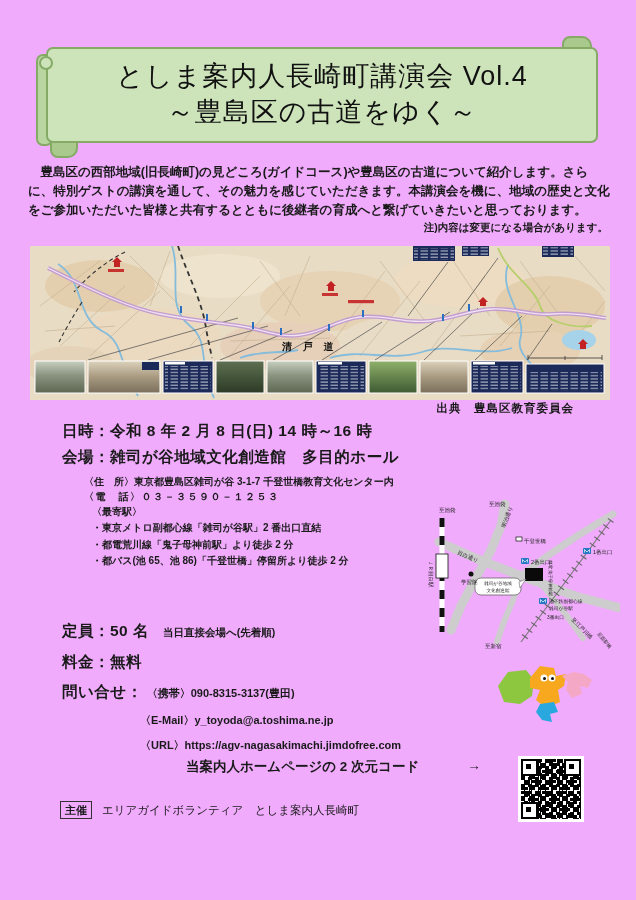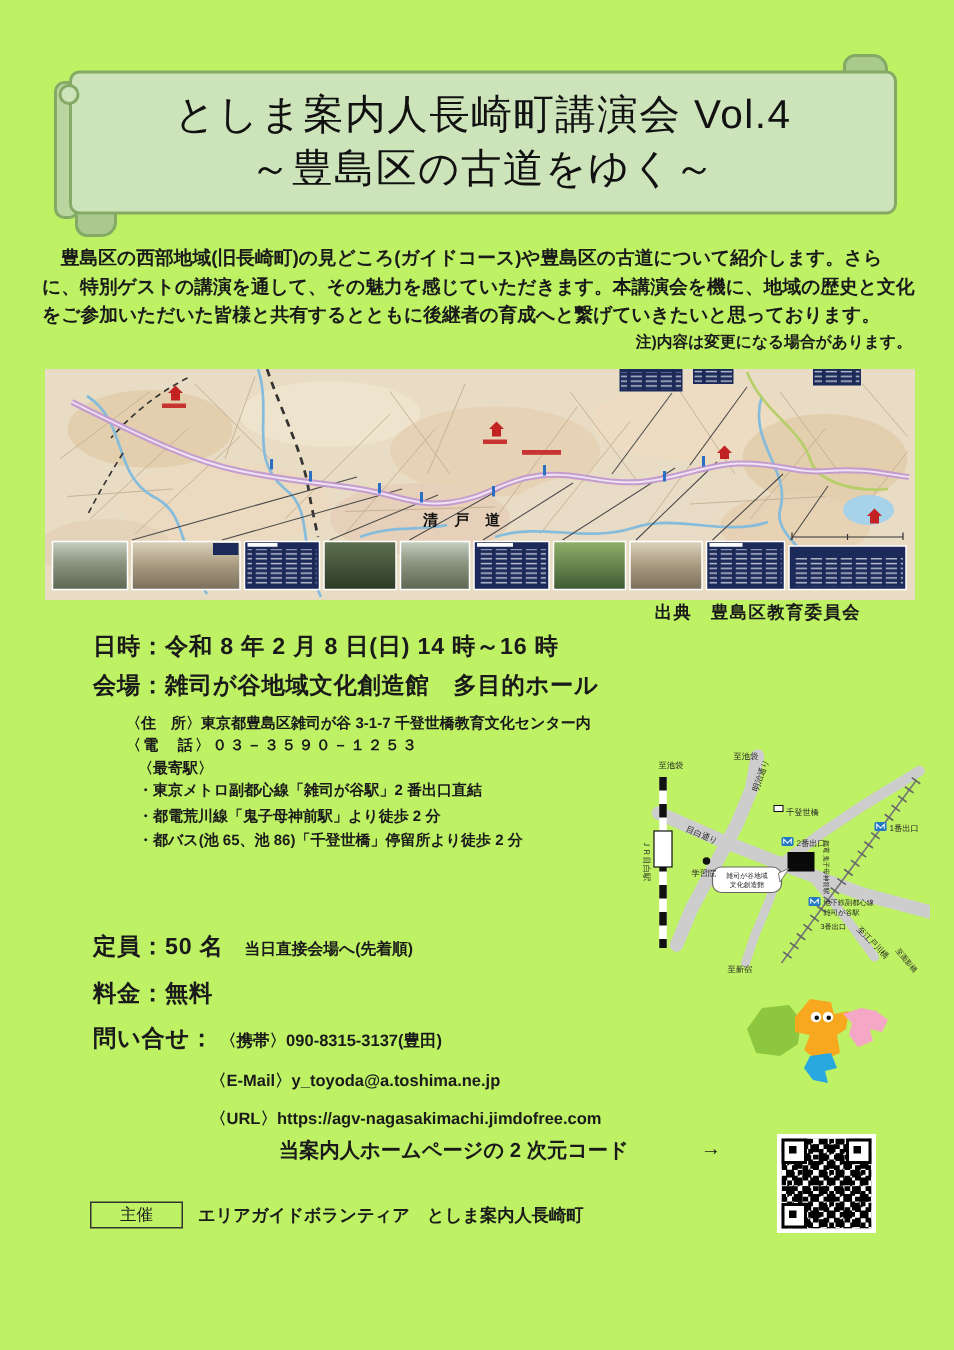--- a/index.html
+++ b/index.html
@@ -1,16 +1,16 @@
 <!DOCTYPE html>
 <html><head>
 <meta charset="utf-8">
 <style>
   html,body{margin:0;padding:0;background:#888;}
-  .page{position:relative;width:636px;height:900px;background:#bef264;margin:0 auto;
+  .page{position:relative;width:636px;height:900px;background:#f0abfc;margin:0 auto;
         font-family:"Liberation Sans",sans-serif;color:#1a1a1a;overflow:hidden;}
   
   .banner-wrap{position:absolute;left:36px;top:40px;width:564px;height:112px;}
   .banner-main{position:absolute;left:10px;top:7px;right:2px;bottom:9px;background:#cde3ba;
       border:2px solid #84aa66;border-radius:7px;display:flex;flex-direction:column;
       justify-content:center;align-items:center;gap:6px;}
   .banner-knob{position:absolute;right:8px;top:-4px;width:26px;height:16px;background:#a9ca8c;
       border:2px solid #84aa66;border-radius:8px 10px 2px 2px;}
   .banner-curl-left{position:absolute;left:0;top:14px;width:13px;height:88px;background:#b9d6a0;
       border:2px solid #84aa66;border-radius:7px;}
@@ -40,22 +40,22 @@
   .cap-note{font-size:10.5px;font-weight:600;}
   .fee{position:absolute;left:62px;top:652px;}
   .contact{position:absolute;left:62px;top:682px;display:flex;align-items:baseline;gap:4px;}
   .contact .val{font-size:11px;font-weight:600;}
   .email{position:absolute;left:140px;top:713px;font-size:11px;font-weight:600;}
   .url{position:absolute;left:140px;top:738px;font-size:11px;font-weight:600;}
   .qr-cap{position:absolute;left:186px;top:758px;font-size:13.5px;font-weight:700;display:flex;gap:48px;}
   
   .orgs{position:absolute;left:60px;top:801px;}
   .org-row{display:flex;align-items:center;gap:10px;margin-bottom:7px;}
-  .org-label{border:1.5px solid #333;font-size:11px;font-weight:400;padding:1px 19px;line-height:1.3;}
-  .org-name{font-size:11.5px;font-weight:700;}
+  .org-label{border:1.5px solid #333;font-size:11px;font-weight:700;padding:1px 4px;line-height:1.3;}
+  .org-name{font-size:11.5px;font-weight:400;}
   
   .access-map{position:absolute;left:425px;top:498px;width:195px;height:152px;}
   .mascot{position:absolute;left:496px;top:664px;width:100px;height:60px;}
   .qr{position:absolute;left:518px;top:756px;width:60px;height:60px;background:#fff;border:3px solid #fff;
       background-image:
         conic-gradient(#000 25%,transparent 0 50%,#000 0 75%,transparent 0),
         conic-gradient(#000 25%,transparent 0 50%,#000 0 75%,transparent 0);
       background-size:7px 7px,11px 11px;background-position:0 0,3px 4px;}
   .finder{position:absolute;width:13px;height:13px;border:2.5px solid #000;background:#fff;}
   .finder::after{content:"";position:absolute;left:2.5px;top:2.5px;width:5px;height:5px;background:#000;}

